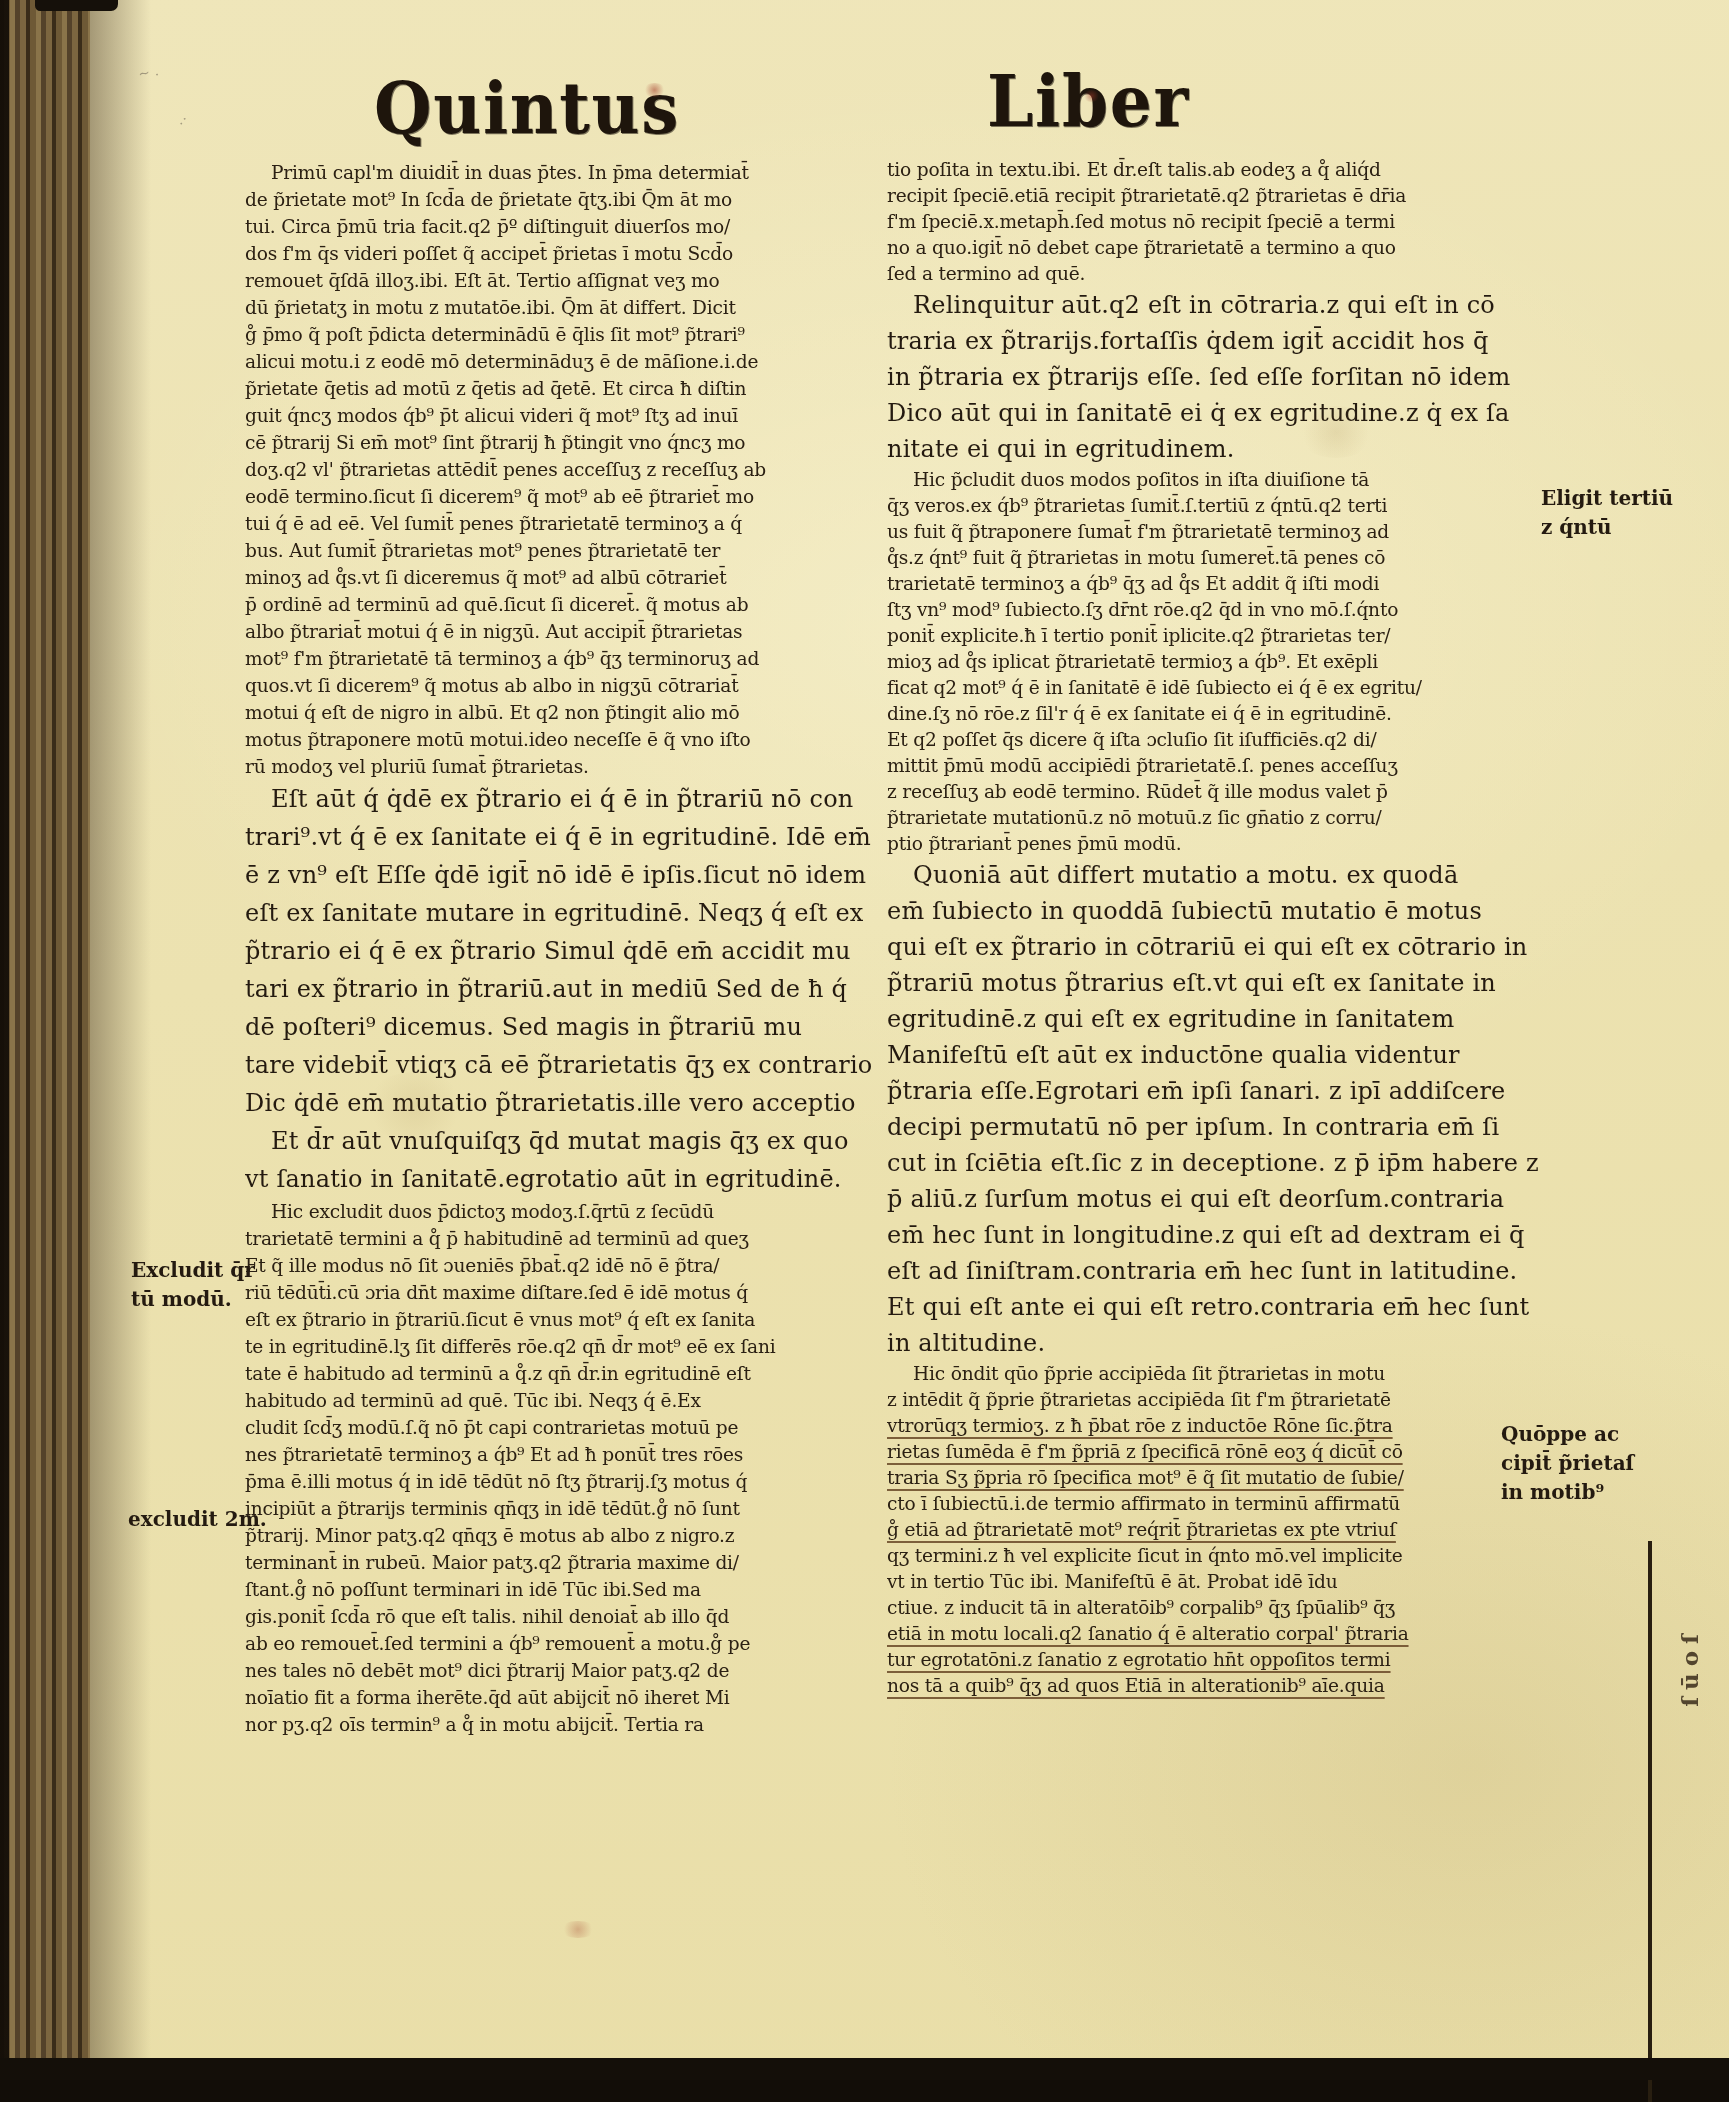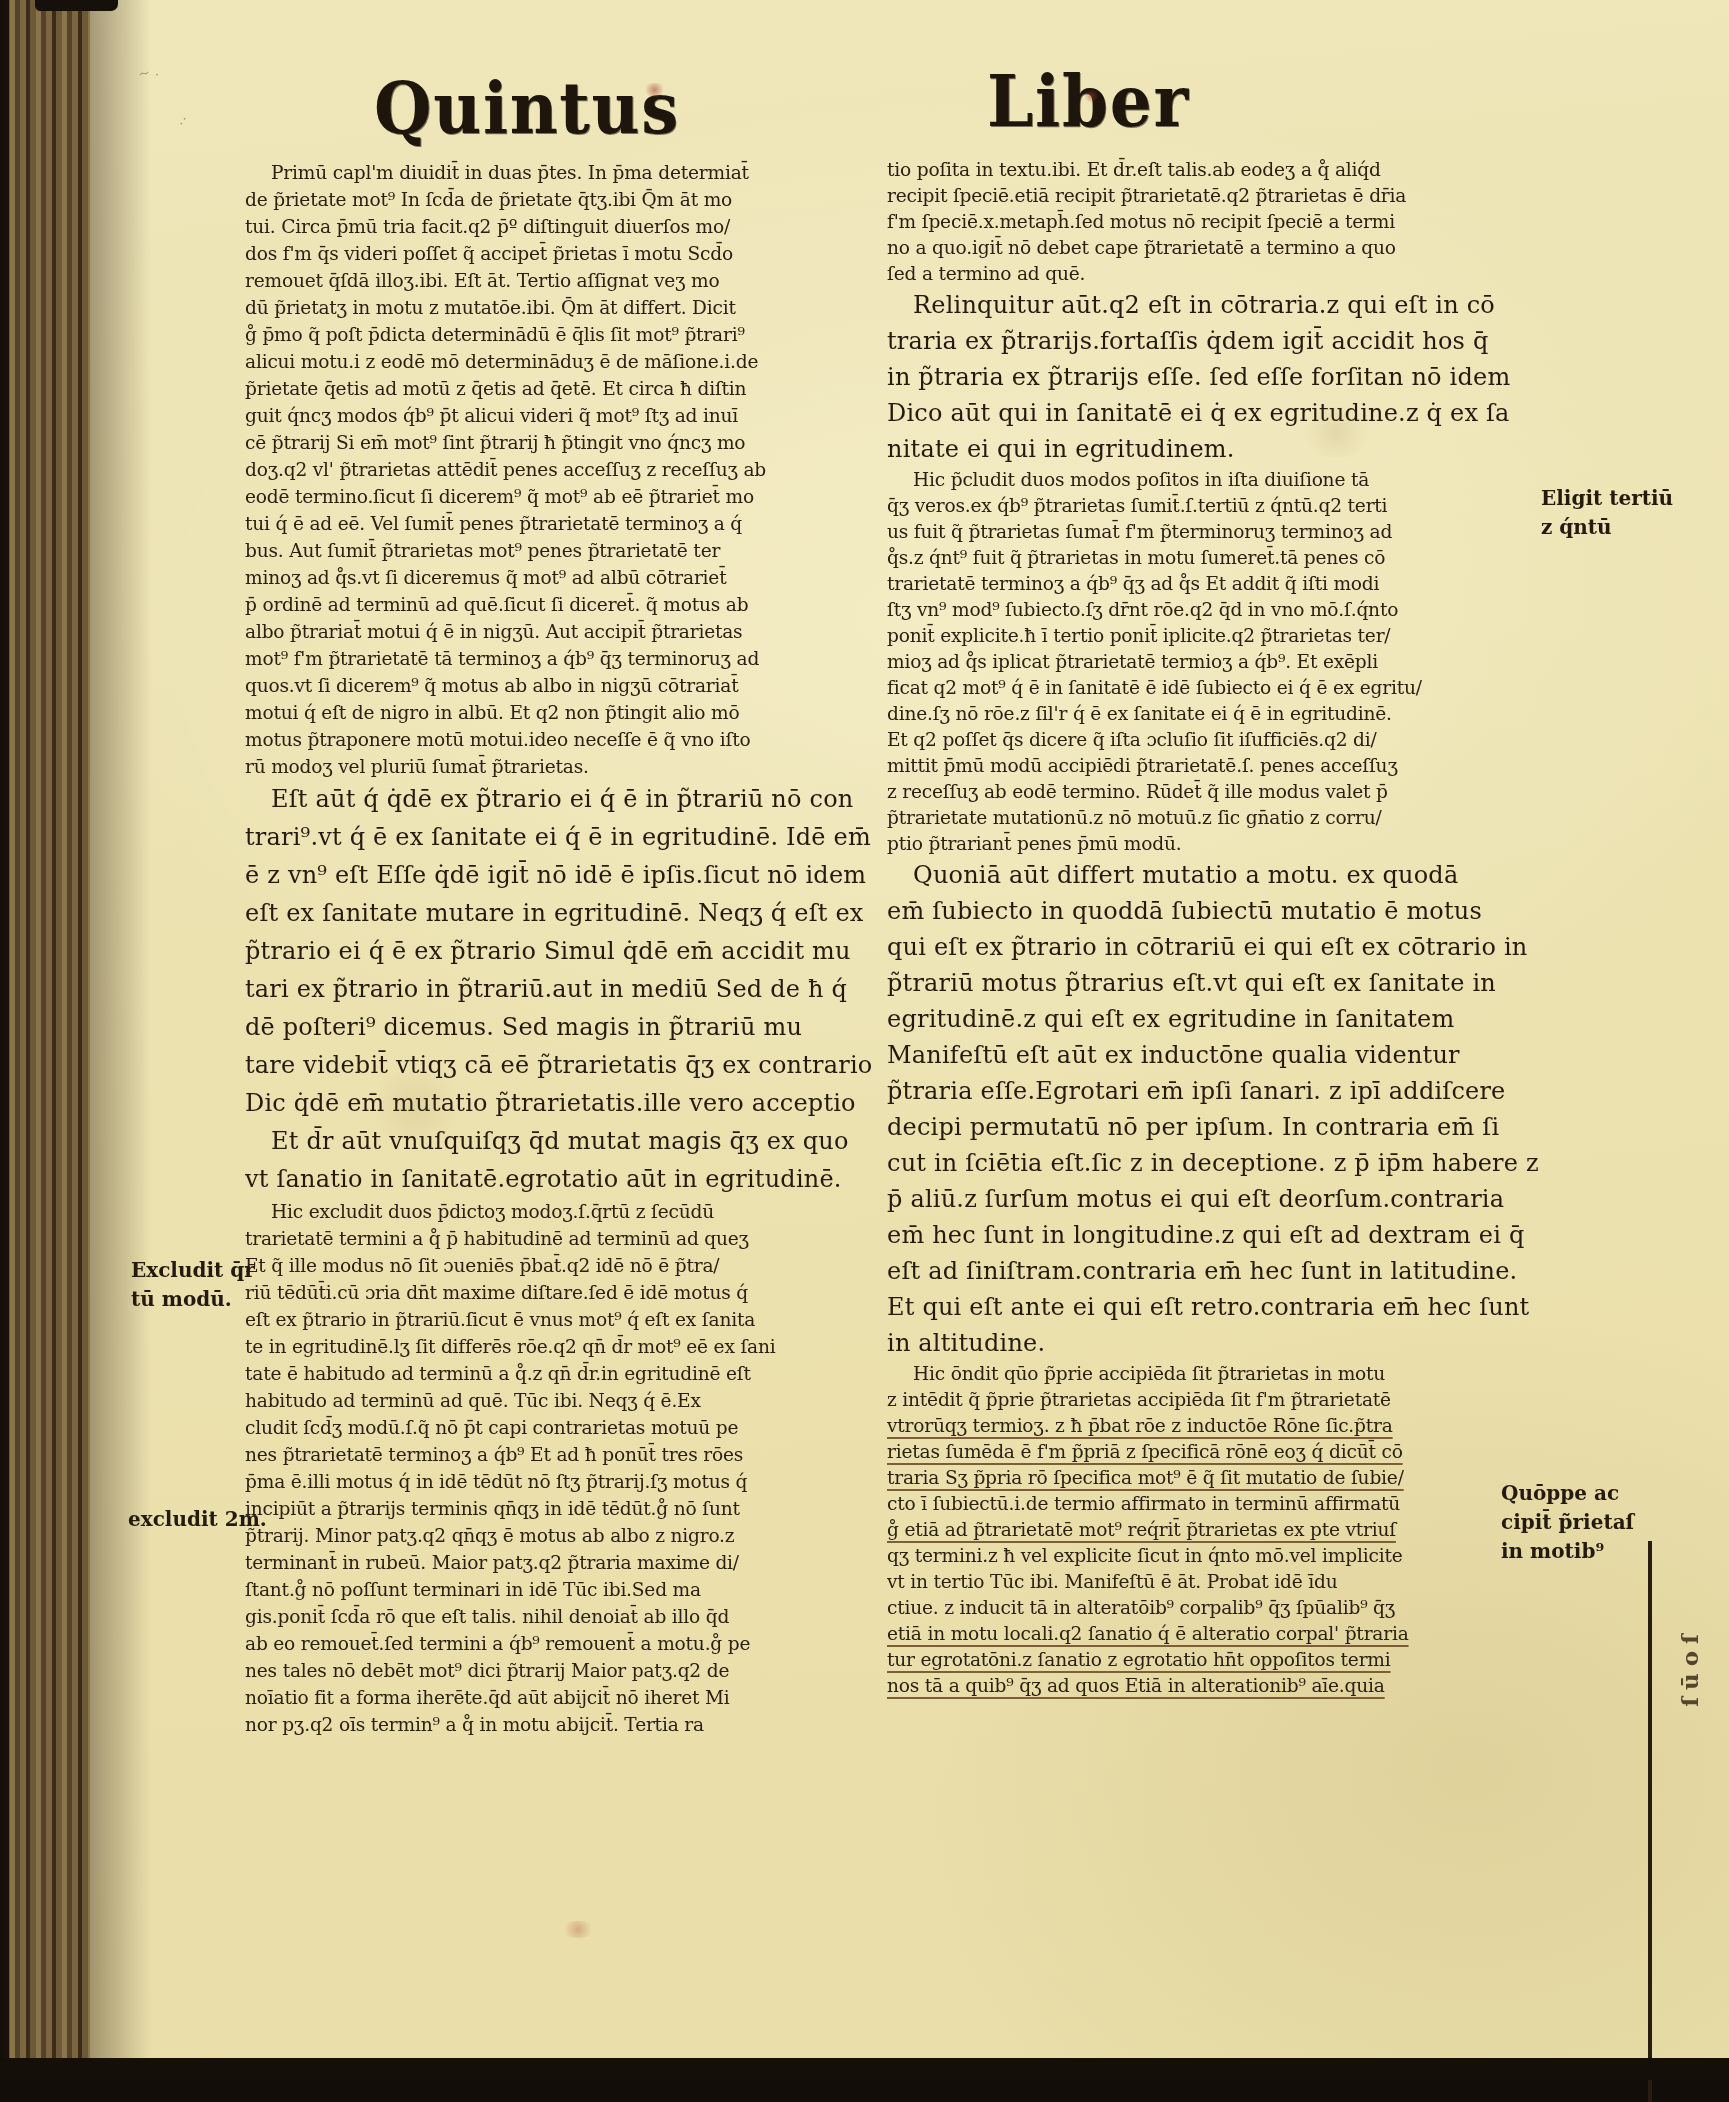--- a/index.html
+++ b/index.html
@@ -57,21 +57,21 @@
     text-underline-offset:5.2px;
   }
 
   .margin-note{
     position:absolute;color:#241a10;font-weight:bold;
     font-size:20px;line-height:28.5px;white-space:nowrap;
   }
   #note-excludit-quartum{left:131px;top:1256px;}
   #note-excludit-secundum{left:128px;top:1505px;}
   #note-eligit{left:1541px;top:484px;}
-  #note-quomodo{left:1501px;top:1479px;line-height:29px;}
+  #note-quomodo{left:1501px;top:1420px;line-height:29px;}
 
   .edge-marks{
     position:absolute;left:1676px;top:1627px;width:45px;
     writing-mode:vertical-rl;transform:rotate(180deg);
     font-size:23px;letter-spacing:7px;color:#3a2c1a;opacity:.85;font-weight:bold;
   }
 
   
   .stain{position:absolute;border-radius:50%;pointer-events:none;}
   #stain-red-1{left:643px;top:83px;width:22.5px;height:14px;background:radial-gradient(circle,rgba(164,60,42,.55),rgba(164,60,42,0) 70%);}
@@ -168,21 +168,21 @@
       <div class="block text">
         <div class="line ind">Relinquitur aūt.q2 eſt in cōtraria.z qui eſt in cō</div>
         <div class="line">traria ex p̃trarijs.fortaſſis q̇dem igit̄ accidit hos q̄</div>
         <div class="line">in p̃traria ex p̃trarijs eſſe. ſed eſſe forſitan nō idem</div>
         <div class="line">Dico aūt qui in ſanitatē ei q̇ ex egritudine.z q̇ ex ſa</div>
         <div class="line">nitate ei qui in egritudinem.</div>
       </div>
       <div class="block commentary">
         <div class="line ind">Hic p̃cludit duos modos poſitos in iſta diuiſione tā</div>
         <div class="line">q̄ʒ veros.ex q́b⁹ p̃trarietas ſumit̄.ſ.tertiū z q́ntū.q2 terti</div>
-        <div class="line">us fuit q̃ p̃trarietas ſumat̄ f'm p̃terminoruʒ terminoʒ ad</div>
+        <div class="line">us fuit q̃ p̃traponere ſumat̄ f'm p̃trarietatē terminoʒ ad</div>
         <div class="line">q̊s.z q́nt⁹ fuit q̃ p̃trarietas in motu ſumeret̄.tā penes cō</div>
         <div class="line">trarietatē terminoʒ a q́b⁹ q̄ʒ ad q̊s Et addit q̃ iſti modi</div>
         <div class="line">ſtʒ vn⁹ mod⁹ ſubiecto.ſʒ dr̄nt rōe.q2 q̄d in vno mō.ſ.q́nto</div>
         <div class="line">ponit̄ explicite.ħ ī tertio ponit̄ iplicite.q2 p̃trarietas ter/</div>
         <div class="line">mioʒ ad q̊s iplicat p̃trarietatē termioʒ a q́b⁹. Et exēpli</div>
         <div class="line">ficat q2 mot⁹ q́ ē in ſanitatē ē idē ſubiecto ei q́ ē ex egritu/</div>
         <div class="line">dine.ſʒ nō rōe.z ſil'r q́ ē ex ſanitate ei q́ ē in egritudinē.</div>
         <div class="line">Et q2 poſſet q̄s dicere q̃ iſta ɔcluſio ſit iſufficiēs.q2 di/</div>
         <div class="line">mittit p̄mū modū accipiēdi p̃trarietatē.ſ. penes acceſſuʒ</div>
         <div class="line">z receſſuʒ ab eodē termino. Rūdet̄ q̃ ille modus valet p̄</div>

